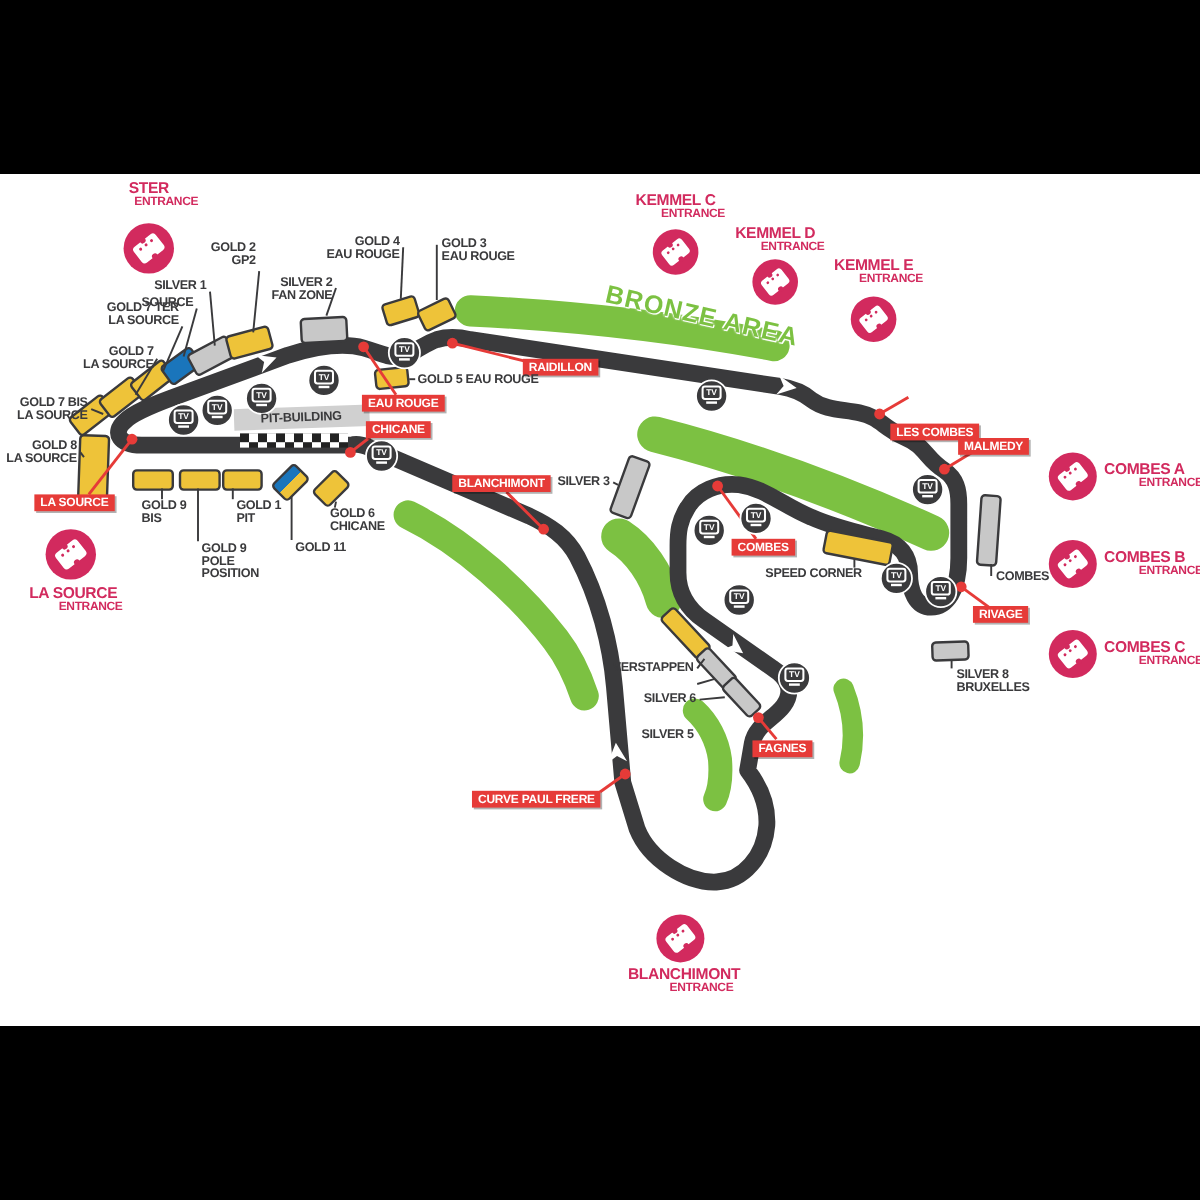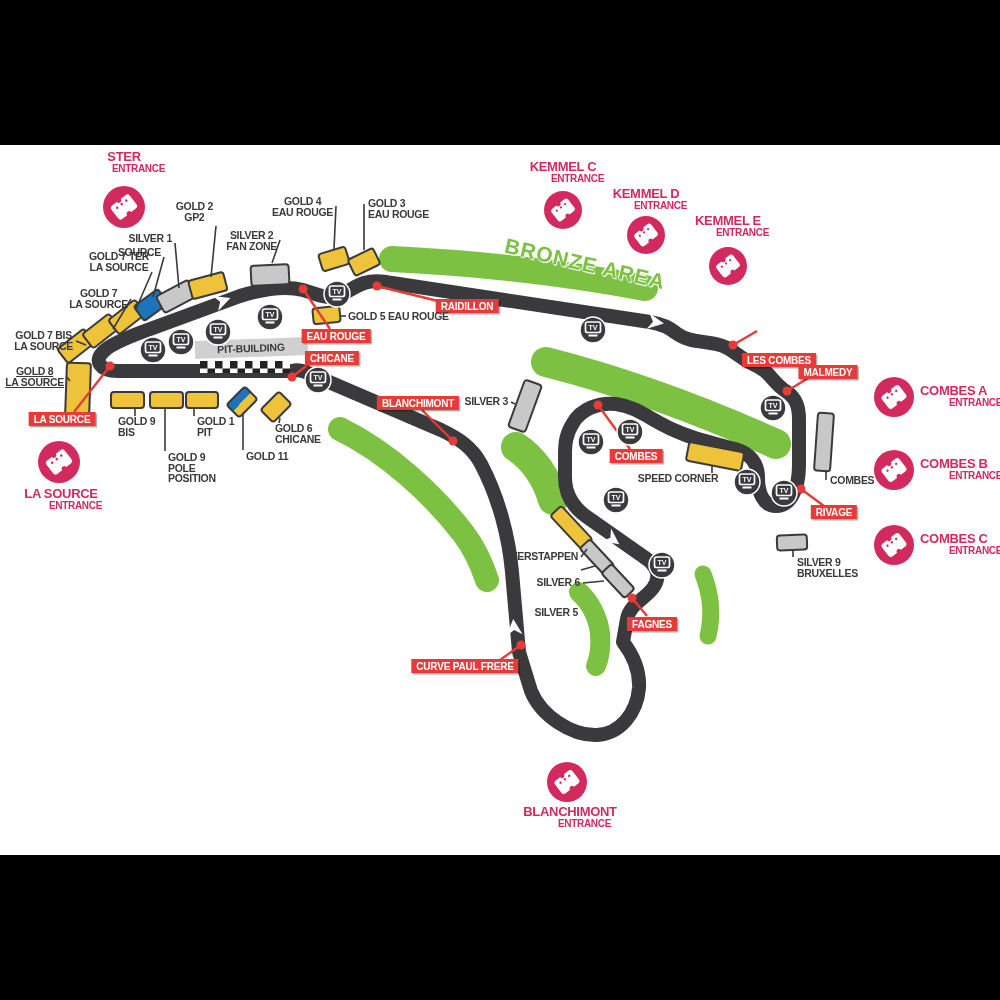--- a/index.html
+++ b/index.html
@@ -8,21 +8,21 @@
   .bar{position:absolute;left:0;width:1000px;background:#000;}
   #bar-top{top:0;height:145px;}
   #bar-bottom{top:855px;height:145px;}
   #overlay{position:absolute;left:0;top:0;}
   #label-root{position:absolute;left:0;top:0;width:1000px;height:1000px;pointer-events:none;}
   .redlabel{position:absolute;transform:translate(-50%,-50%);background:var(--red);color:#fff;
             font-size:10px;font-weight:bold;letter-spacing:-0.2px;padding:2px 5px 1px;
             white-space:nowrap;box-shadow:1.5px 1.5px 0 rgba(0,0,0,.3);}
   .slabel{position:absolute;color:#3a3a3c;font-size:10.5px;font-weight:bold;line-height:10.5px;
           letter-spacing:-0.3px;white-space:nowrap;}
-  .a-right{transform:translateX(-100%);text-align:center;}
+  .a-right{transform:translateX(-100%);text-align:right;}
   .a-center{transform:translateX(-50%);text-align:center;}
   .ent-circle{position:absolute;border-radius:50%;background:var(--pink);}
   .ent-text{position:absolute;color:var(--pink);white-space:nowrap;line-height:1.05;}
   .ent-big{font-size:13px;font-weight:bold;letter-spacing:-0.3px;}
   .ent-small{font-size:10px;font-weight:bold;letter-spacing:-0.3px;margin-left:29px;}
   .e-center{transform:translateX(-50%);text-align:center;}
   #bronze{position:absolute;left:585px;top:264px;transform:translate(-50%,-50%) rotate(13deg);
           color:#7cc142;font-size:21px;font-weight:bold;letter-spacing:1px;white-space:nowrap;
           text-shadow:0 0 2px #fff,0 0 2px #fff,1px 1px 0 #fff,-1px -1px 0 #fff;}
   #pitlabel{position:absolute;left:251px;top:348px;transform:translate(-50%,-50%) rotate(-2deg);
@@ -255,21 +255,21 @@
   <div class="redlabel" style="left: 62px; top: 419px;">LA SOURCE</div>
       <div class="redlabel" style="left: 336px; top: 336px;">EAU ROUGE</div>
       <div class="redlabel" style="left: 332px; top: 358px;">CHICANE</div>
       <div class="redlabel" style="left: 467px; top: 306px;">RAIDILLON</div>
       <div class="redlabel" style="left: 418px; top: 403px;">BLANCHIMONT</div>
       <div class="redlabel" style="left: 779px; top: 328px; margin-top: 32px;">LES COMBES</div>
       <div class="redlabel" style="left: 828px; top: 372px;">MALMEDY</div>
       <div class="redlabel" style="left: 834px; top: 512px;">RIVAGE</div>
       <div class="redlabel" style="left: 636px; top: 456px;">COMBES</div>
       <div class="redlabel" style="left: 652px; top: 624px;">FAGNES</div>
-      <div class="redlabel" style="left: 465px; top: 666px;">CURVE PAUL FRERE</div>
+      <div class="redlabel" style="left: 447px; top: 666px;">CURVE PAUL FRERE</div>
       <div class="slabel a-right" style="left: 213px; top: 201px;">
         <div>GOLD 2</div>
         <div>GP2</div>
       </div>
       <div class="slabel a-right" style="left: 172px; top: 233px;">
         <div>SILVER 1</div>
       </div>
       <div class="slabel a-right" style="left: 161px; top: 247px;">
         <div>SOURCE</div>
       </div>
@@ -278,21 +278,21 @@
         <div>LA SOURCE</div>
       </div>
       <div class="slabel a-right" style="left: 128px; top: 288px;">
         <div>GOLD 7</div>
         <div>LA SOURCE</div>
       </div>
       <div class="slabel a-right" style="left: 73px; top: 330px;">
         <div>GOLD 7 BIS</div>
         <div>LA SOURCE</div>
       </div>
-      <div class="slabel a-right" style="left: 64px; top: 366px; text-decoration: underline;">
+      <div class="slabel a-right" style="left: 64px; top: 366px;">
         <div>GOLD 8</div>
         <div>LA SOURCE</div>
       </div>
       <div class="slabel a-right" style="left: 333px; top: 196px;">
         <div>GOLD 4</div>
         <div>EAU ROUGE</div>
       </div>
       <div class="slabel" style="left: 368px; top: 198px;">
         <div>GOLD 3</div>
         <div>EAU ROUGE</div>
@@ -327,21 +327,21 @@
       <div class="slabel a-right" style="left: 508px; top: 396px;">
         <div>SILVER 3</div>
       </div>
       <div class="slabel a-center" style="left: 678px; top: 473px;">
         <div>SPEED CORNER</div>
       </div>
       <div class="slabel" style="left: 830px; top: 475px;">
         <div>COMBES</div>
       </div>
       <div class="slabel" style="left: 797px; top: 557px;">
-        <div>SILVER 9</div>
+        <div>SILVER 8</div>
         <div>BRUXELLES</div>
       </div>
       <div class="slabel a-right" style="left: 578px; top: 551px;">
         <div>VERSTAPPEN</div>
       </div>
       <div class="slabel a-right" style="left: 578px; top: 580px; margin-top: 27px;">
         <div>SILVER 5</div>
       </div>
       <div class="slabel a-right" style="left: 580px; top: 577px;">
         <div>SILVER 6</div>

